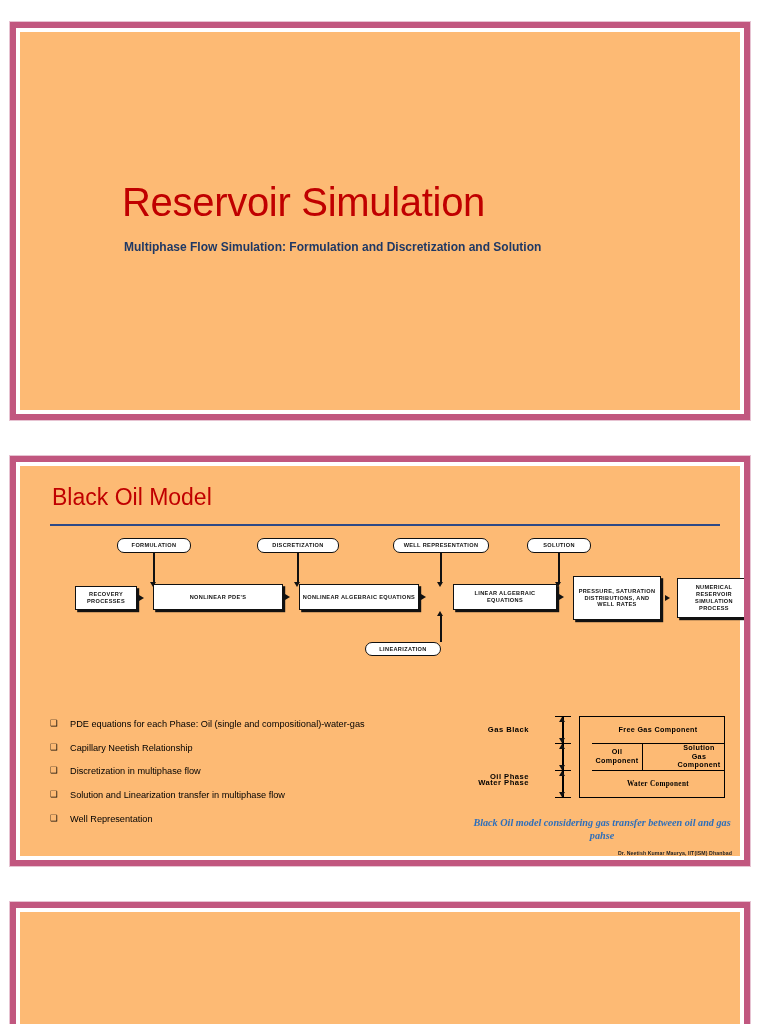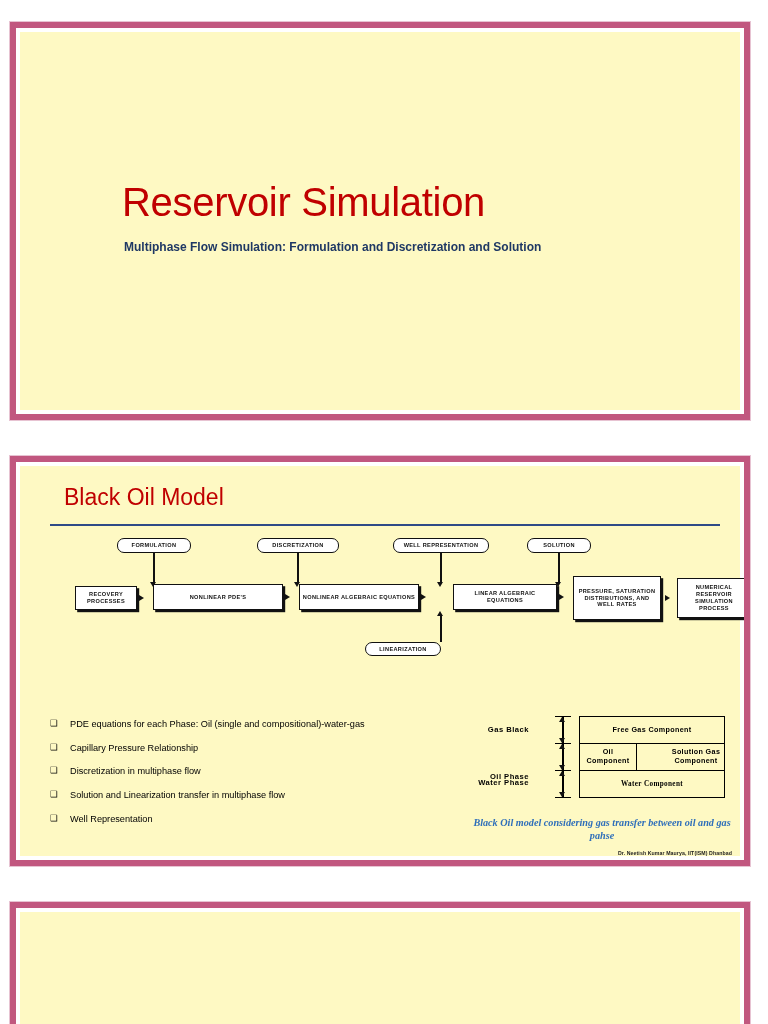--- a/index.html
+++ b/index.html
@@ -23,21 +23,21 @@
     background: #ffffff;
     border: 6px solid #c1577f;
     box-sizing: border-box;
     box-shadow: 0 0 0 1px #e7c3d2;
     overflow: hidden;
   }
   .slide-inner {
     position: absolute;
     inset: 3px;
     border: 1px solid #ffffff;
-    background: #fef9c3;
+    background: #fdba74;
     box-sizing: border-box;
   }
 
   #slide-1 { top: 22px;  height: 398px; }
   #slide-2 { top: 456px; height: 410px; }
   #slide-3 { top: 902px; height: 150px; }
 
   
   .title-main {
     position: absolute;
@@ -62,21 +62,20 @@
 
   
   .s2-heading {
     position: absolute;
     left: 32px;
     top: 18px;
     font-size: 23px;
     color: #c00000;
     font-weight: 400;
     white-space: nowrap;
-    margin-left: 12px;
   }
   .s2-rule {
     position: absolute;
     left: 30px;
     top: 58px;
     width: 670px;
     height: 0;
     border-top: 2px solid #2e4a87;
   }
 
@@ -173,20 +172,21 @@
     height: 82px;
     border: 1.6px solid #000;
     box-sizing: border-box;
     display: flex;
     flex-direction: column;
   }
   .prow {
     flex: 1 1 0;
     display: flex;
     border-bottom: 1.6px solid #000;
+    margin-left: 12px;
   }
   .prow:last-child { border-bottom: none; font-family: Liberation Serif, serif; }
   .pcell {
     flex: 1 1 0;
     display: flex;
     align-items: center;
     justify-content: center;
     text-align: center;
     font-size: 7.2px;
     font-weight: bold;
@@ -279,21 +279,21 @@
       <div class="arrow-u" style="left:362.2px; top:73px;"></div>
     </div>
 
     <div class="bullets">
       <div class="bullet-row">
         <span class="bullet-mark">❑</span>
         <span class="bullet-text">PDE equations for each Phase: Oil (single and compositional)-water-gas</span>
       </div>
       <div class="bullet-row">
         <span class="bullet-mark">❑</span>
-        <span class="bullet-text">Capillary Pressure Relationship</span>
+        <span class="bullet-text">Capillary Neetish Relationship</span>
       </div>
       <div class="bullet-row">
         <span class="bullet-mark">❑</span>
         <span class="bullet-text">Discretization in multiphase flow</span>
       </div>
       <div class="bullet-row">
         <span class="bullet-mark">❑</span>
         <span class="bullet-text">Solution and Linearization transfer in multiphase flow</span>
       </div>
       <div class="bullet-row">

